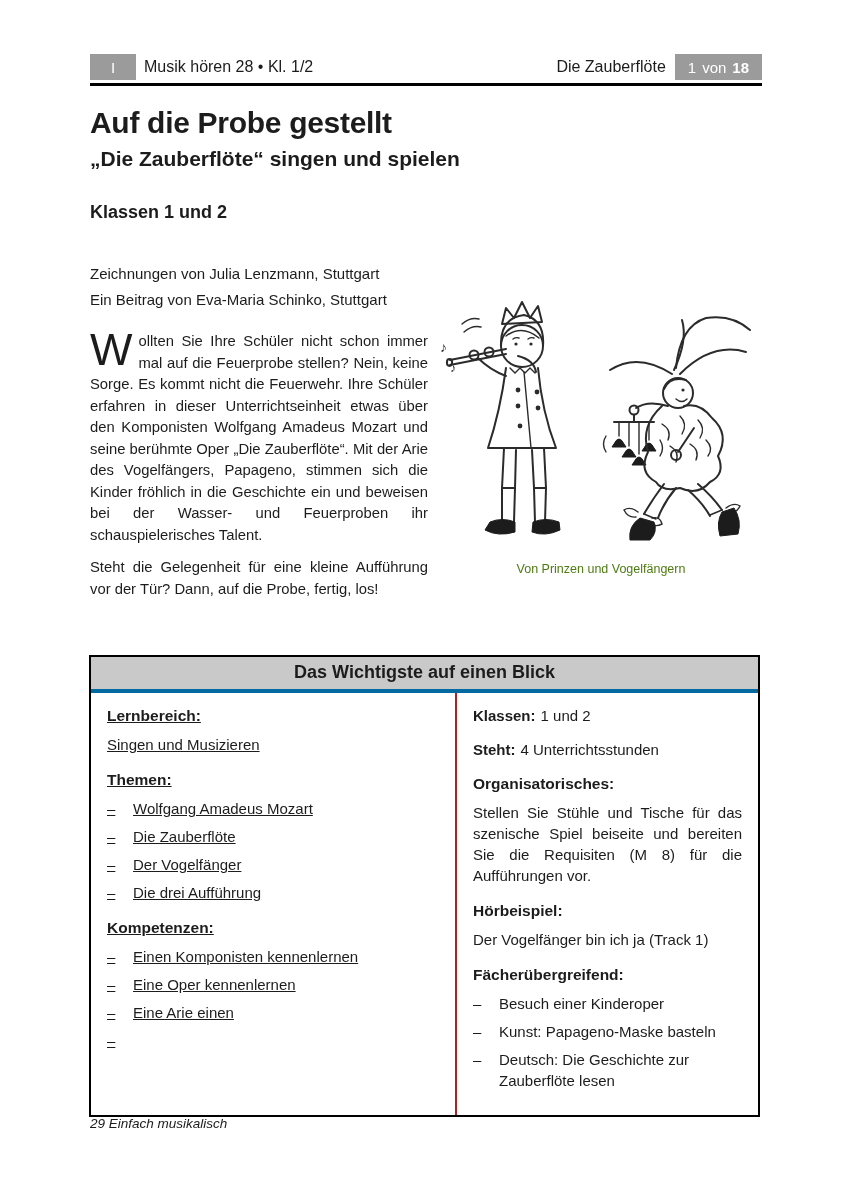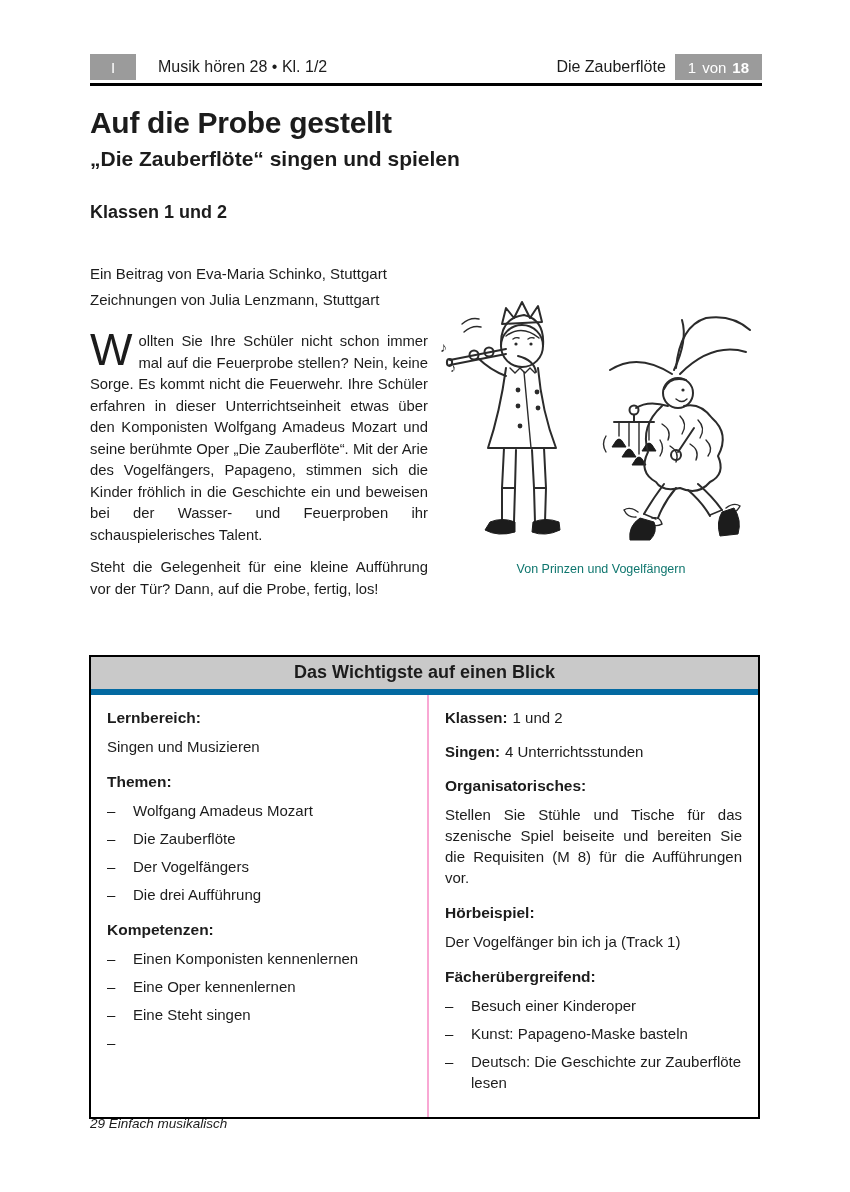--- a/index.html
+++ b/index.html
@@ -13,21 +13,21 @@
   .header {
     position:absolute; left:90px; top:54px; width:672px;
     display:flex; align-items:center;
     border-bottom:3px solid #000; padding-bottom:3px;
   }
   .level-badge {
     width:46px; height:26px; background:#9b9b9b; color:#fff;
     display:flex; align-items:center; justify-content:center;
     font-size:15px;
   }
-  .series { margin-left:22px; font-size:16px; }
+  .series { margin-left:8px; font-size:16px; }
   .topic { margin-left:auto; font-size:16px; margin-right:9px; }
   .page-badge {
     background:#9b9b9b; color:#fff; height:26px;
     display:flex; align-items:center; gap:6px;
     padding:0 13px; font-size:15px;
   }
   .page-badge .total { font-weight:bold; }
   
   .titles { position:absolute; left:90px; top:106px; width:600px; }
   .main-title { font-size:30px; font-weight:bold; letter-spacing:-0.3px; }
@@ -36,29 +36,29 @@
   
   .byline { position:absolute; left:90px; top:261px; font-size:15px; line-height:26px; }
   
   .intro { position:absolute; left:90px; top:331px; width:338px;
            font-size:14.8px; line-height:21.5px; text-align:justify; }
   .dropcap { float:left; font-size:45px; line-height:37px; padding-right:6px; font-weight:400; }
   .intro .p2 { margin-top:11px; }
   
   .figure { position:absolute; left:440px; top:294px; width:322px; text-align:center; }
   .figure svg { display:block; }
-  .caption { font-size:12.5px; margin-top:2px; color:#0f766e; }
+  .caption { font-size:12.5px; margin-top:2px; color:#4d7c0f; }
   
   .box { position:absolute; left:89px; top:655px; width:671px; border:2px solid #000; }
   .box-header {
-    background:#c9c9c9; border-bottom:6px solid #0369a1;
+    background:#c9c9c9; border-bottom:4px solid #0369a1;
     text-align:center; font-weight:bold; font-size:18px; padding:5px 0 6px;
   }
   .box-body { display:flex; min-height:382px; }
-  .box-left  { width:338px; border-right:2px solid #f9a8d4; padding:14px 14px 8px 16px; }
+  .box-left  { width:366px; border-right:2px solid #b91c1c; padding:14px 14px 8px 16px;text-decoration:underline; }
   .box-right { flex:1; padding:14px 16px 8px 16px; }
   .sec-label { font-weight:bold; font-size:15.5px; margin-bottom:9px; }
   .value { font-size:15px; line-height:21px; }
   .sec { margin-bottom:16px; }
   .inline-row { font-size:15px; margin-bottom:17px; }
   .inline-label { font-weight:bold; }
   .inline-value { margin-left:5px; }
   .para { font-size:15px; line-height:21px; text-align:justify; }
   .dash-list .item { display:flex; margin-bottom:7px; font-size:15px; line-height:21px; }
   .dash { flex:0 0 26px; }
@@ -86,22 +86,22 @@
     </div>
   </div>
 
   <div class="titles">
     <div class="main-title">Auf die Probe gestellt</div>
     <div class="sub-title">„Die Zauberflöte“ singen und spielen</div>
     <div class="klassen">Klassen 1 und 2</div>
   </div>
 
   <div class="byline">
+    <div>Zeichnungen von Julia Lenzmann, Stuttgart</div>
     <div>Ein Beitrag von Eva-Maria Schinko, Stuttgart</div>
-    <div>Zeichnungen von Julia Lenzmann, Stuttgart</div>
   </div>
 
   <div class="intro">
     <p><span class="dropcap">W</span><span>ollten Sie Ihre Schüler nicht schon immer mal auf die Feuerprobe stellen? Nein, keine Sorge. Es kommt nicht die Feuerwehr. Ihre Schüler erfahren in dieser Unterrichtseinheit etwas über den Komponisten Wolfgang Amadeus Mozart und seine berühmte Oper „Die Zauberflöte“. Mit der Arie des Vogelfängers, Papageno, stimmen sich die Kinder fröhlich in die Geschichte ein und beweisen bei der Wasser- und Feuerproben ihr schauspielerisches Talent.</span></p>
     <p class="p2">Steht die Gelegenheit für eine kleine Aufführung vor der Tür? Dann, auf die Probe, fertig, los!</p>
   </div>
 
   <div class="figure">
     <svg width="322" height="266" viewBox="0 0 322 266">
 
@@ -188,56 +188,56 @@
               <div class="item">
               <span class="dash">–</span>
               <span>Wolfgang Amadeus Mozart</span>
             </div>
               <div class="item">
               <span class="dash">–</span>
               <span>Die Zauberflöte</span>
             </div>
               <div class="item">
               <span class="dash">–</span>
-              <span>Der Vogelfängers</span>
+              <span>Der Vogelfänger</span>
             </div>
               <div class="item">
               <span class="dash">–</span>
               <span>Die drei Aufführung</span>
             </div>
             </div>
         </div>
         <div class="sec">
           <div class="sec-label">Kompetenzen:</div>
           <div class="dash-list">
               <div class="item">
               <span class="dash">–</span>
               <span>Einen Komponisten kennenlernen</span>
             </div>
               <div class="item">
               <span class="dash">–</span>
               <span>Eine Oper kennenlernen</span>
             </div>
               <div class="item">
               <span class="dash">–</span>
-              <span>Eine Steht singen</span>
+              <span>Eine Arie einen</span>
             </div>
               <div class="item">
               <span class="dash">–</span>
             </div>
             </div>
         </div>
       </div>
 
       <div class="box-right">
         <div class="inline-row">
           <span class="inline-label">Klassen:</span><span class="inline-value">1 und 2</span>
         </div>
         <div class="inline-row">
-          <span class="inline-label">Singen:</span><span class="inline-value">4 Unterrichtsstunden</span>
+          <span class="inline-label">Steht:</span><span class="inline-value">4 Unterrichtsstunden</span>
         </div>
         <div class="sec">
           <div class="sec-label">Organisatorisches:</div>
           <div class="para">Stellen Sie Stühle und Tische für das szenische Spiel beiseite und bereiten Sie die Requisiten (M 8) für die Aufführungen vor.</div>
         </div>
         <div class="sec">
           <div class="sec-label">Hörbeispiel:</div>
           <div class="value">Der Vogelfänger bin ich ja (Track 1)</div>
         </div>
         <div class="sec">

